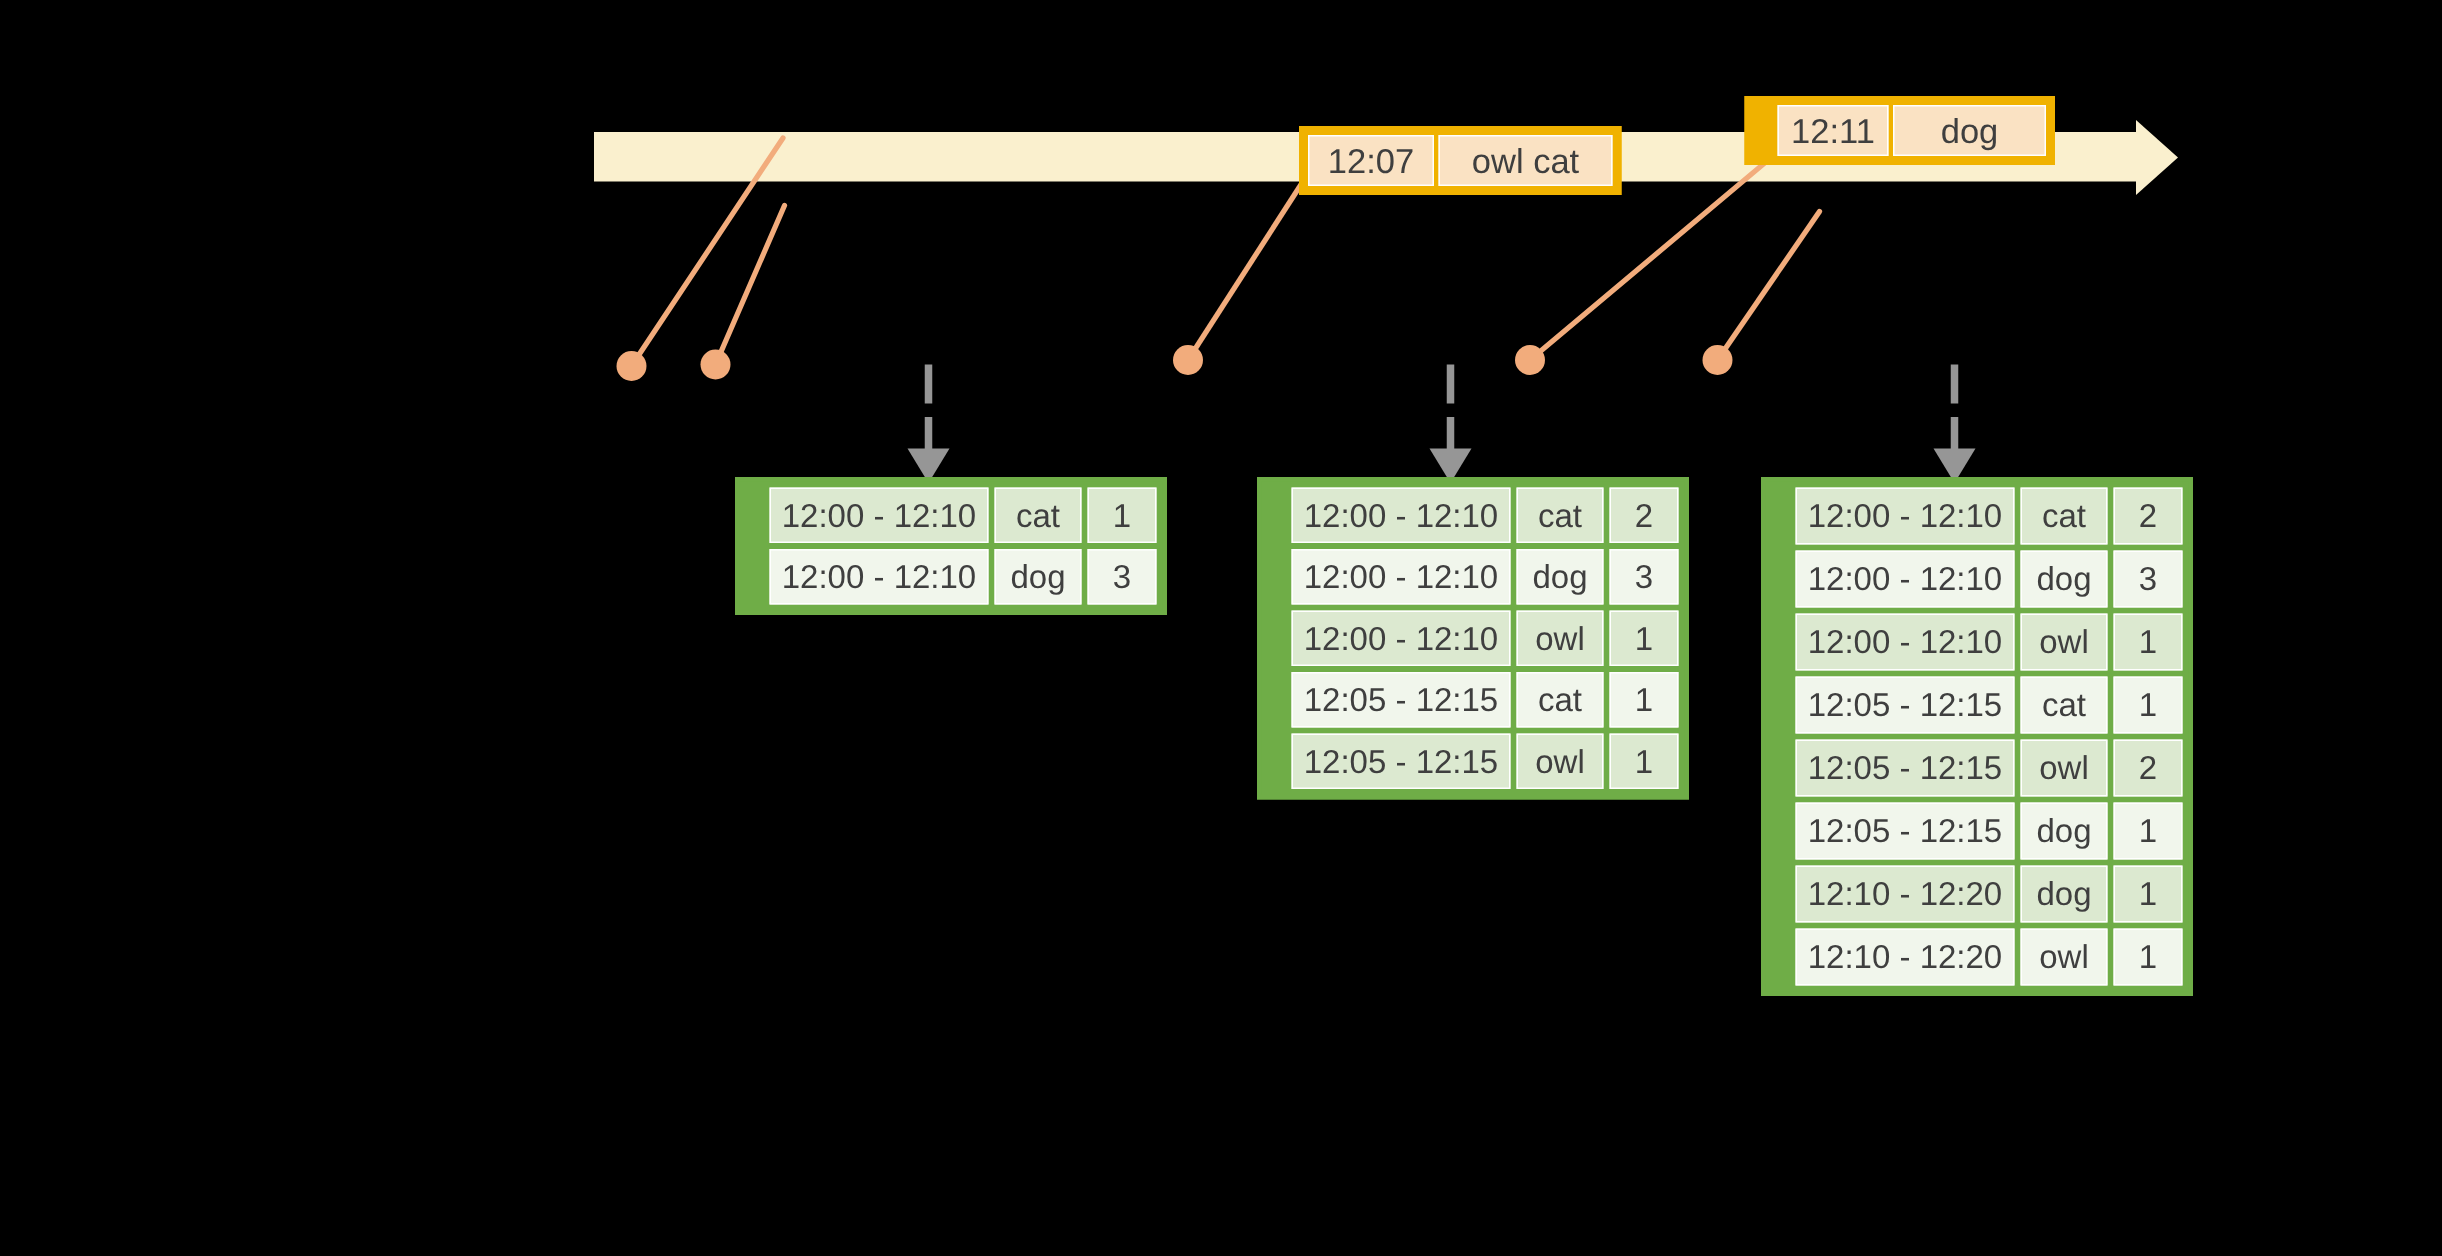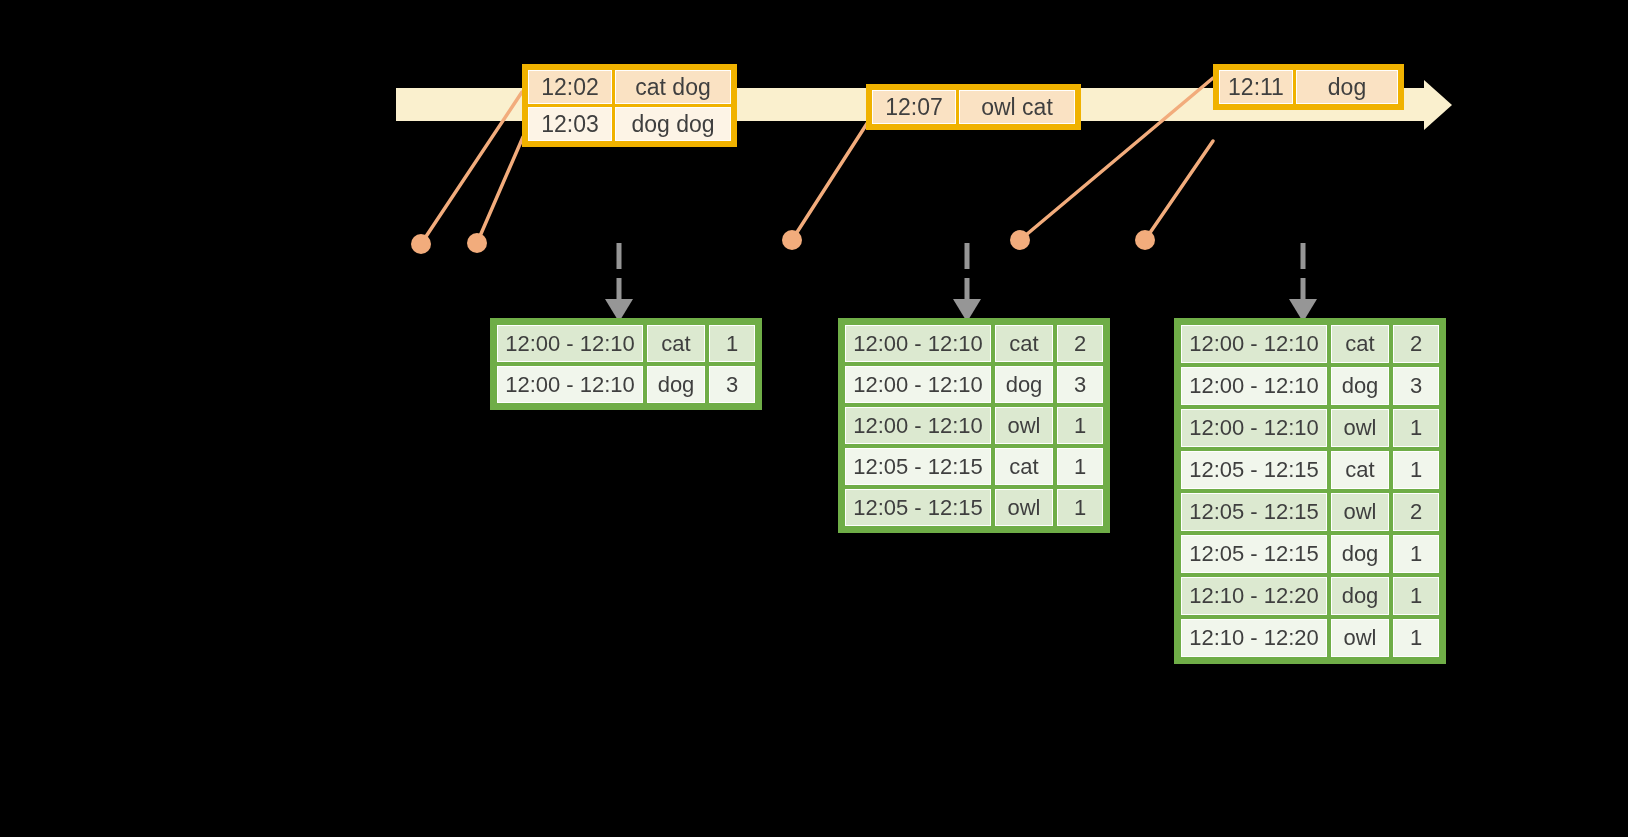--- a/index.html
+++ b/index.html
@@ -29,21 +29,21 @@
 
   .etable{border:3px solid var(--c-event_border,#F0B200);background:var(--c-event_border,#F0B200);border-spacing:3px;}
   .etable td{border:1px solid #ffffff;height:30px;font-size:23px;}
   .etable td.tcol{width:80px;}
   .etable td.wcol{width:112px;}
   .etable.narrow td.tcol{width:70px;}
   .etable.narrow td.wcol{width:98px;}
   td.peach{background:var(--c-event_row_peach,#FAE2C3);}
   td.cream{background:var(--c-event_row_cream,#FDF4E6);}
 
-  .gtable{border:3px solid var(--c-result_border,#6FAD47);background:var(--c-result_border,#6FAD47);border-spacing:4px;}
+  .gtable{border:3px solid var(--c-result_border,#6FAD47);background:var(--c-result_border,#6FAD47);border-spacing:4px;padding-left:16px;}
   .gtable td{border:1px solid #ffffff;height:33px;font-size:22px;}
   .gtable.tall td{height:34px;}
   .gtable td.timecol{width:142px;}
   .gtable td.wordcol{width:54px;}
   .gtable td.countcol{width:42px;}
   td.greenrow{background:var(--c-result_row_green,#DCE9D0);}
   td.palerow{background:var(--c-result_row_pale,#F1F6EC);}
 </style>
 </head>
 <body>
@@ -73,41 +73,29 @@
     <g>
       <line class="trigger-line" x1="619" y1="243" x2="619" y2="300"></line>
       <polygon class="trigger-head" points="605,299 633,299 619,322"></polygon>
       <line class="trigger-line" x1="967" y1="243" x2="967" y2="300"></line>
       <polygon class="trigger-head" points="953,299 981,299 967,322"></polygon>
       <line class="trigger-line" x1="1303" y1="243" x2="1303" y2="300"></line>
       <polygon class="trigger-head" points="1289,299 1317,299 1303,322"></polygon>
     </g>
   </svg>
 
-  <table class="etable" id="event-table-1" style="left:522px;top:64px;">
-      <tbody>
-        <tr>
-          <td class="peach tcol">12:02</td>
-          <td class="peach wcol">cat dog</td>
-        </tr>
-        <tr>
-          <td class="cream tcol">12:03</td>
-          <td class="cream wcol">dog dog</td>
-        </tr>
-      </tbody>
-    </table>
   <table class="etable" id="event-table-2" style="left:866px;top:84px;">
       <tbody>
         <tr>
           <td class="peach tcol">12:07</td>
           <td class="peach wcol">owl cat</td>
         </tr>
       </tbody>
     </table>
-  <table class="etable narrow" id="event-table-3" style="left:1213px;top:64px;">
+  <table class="etable narrow" id="event-table-3" style="left:1163px;top:64px;padding-left:16px;">
       <tbody>
         <tr>
           <td class="peach tcol">12:11</td>
           <td class="peach wcol">dog</td>
         </tr>
       </tbody>
     </table>
 
   <table class="gtable" id="result-table-1" style="left:490px;top:318px;">
       <tbody>

